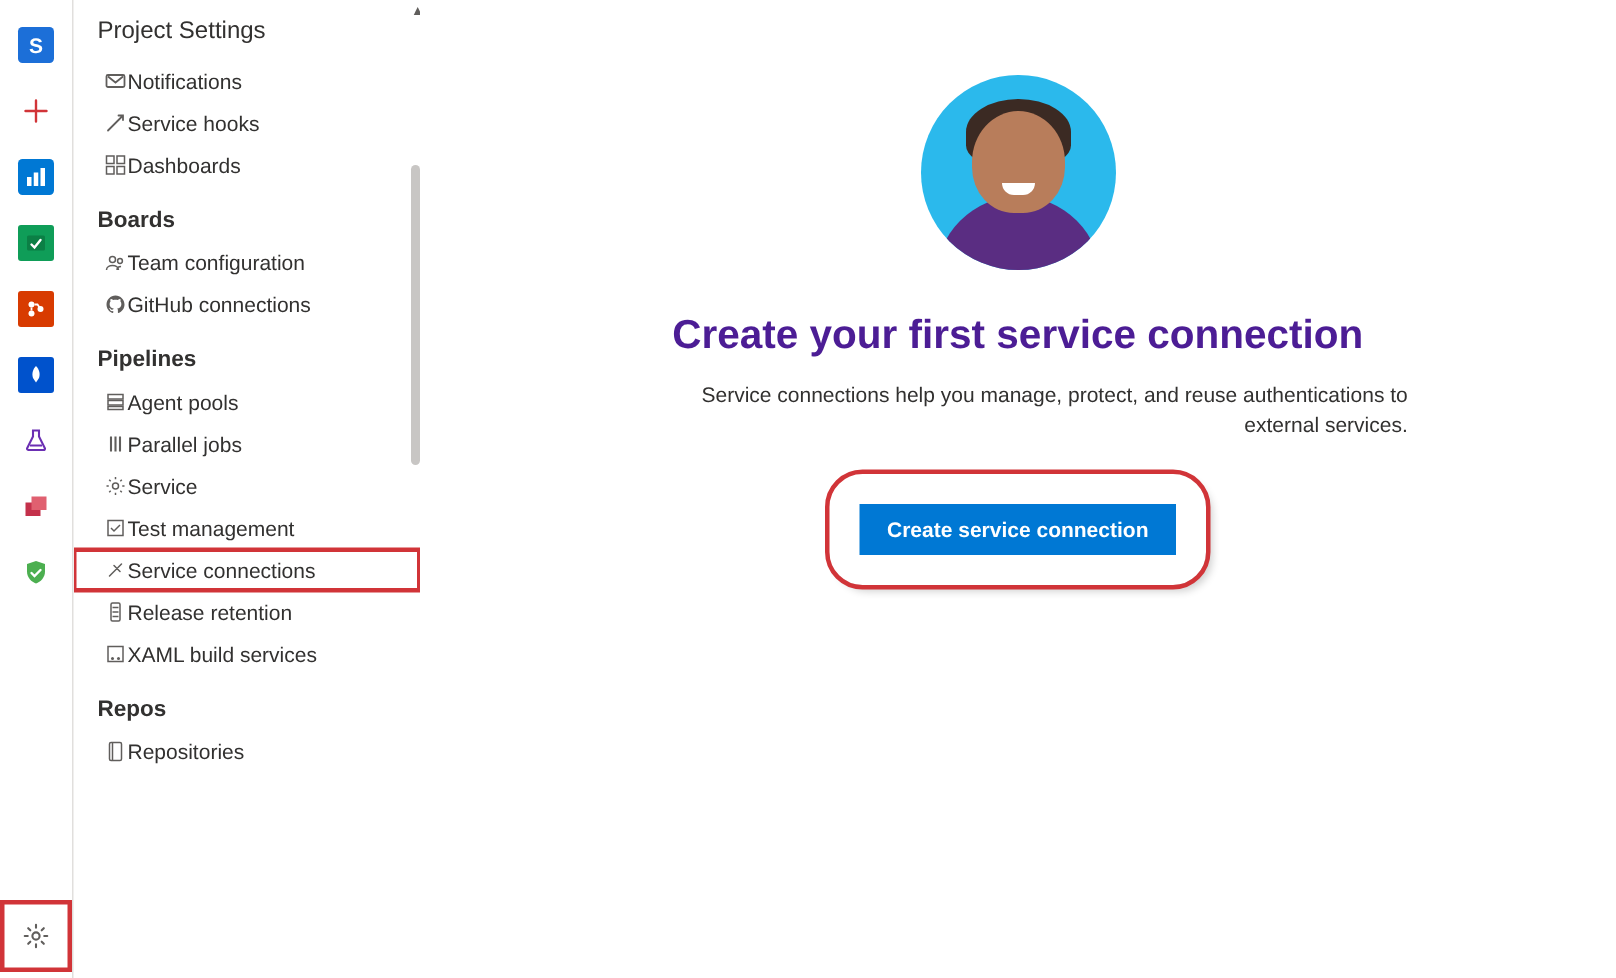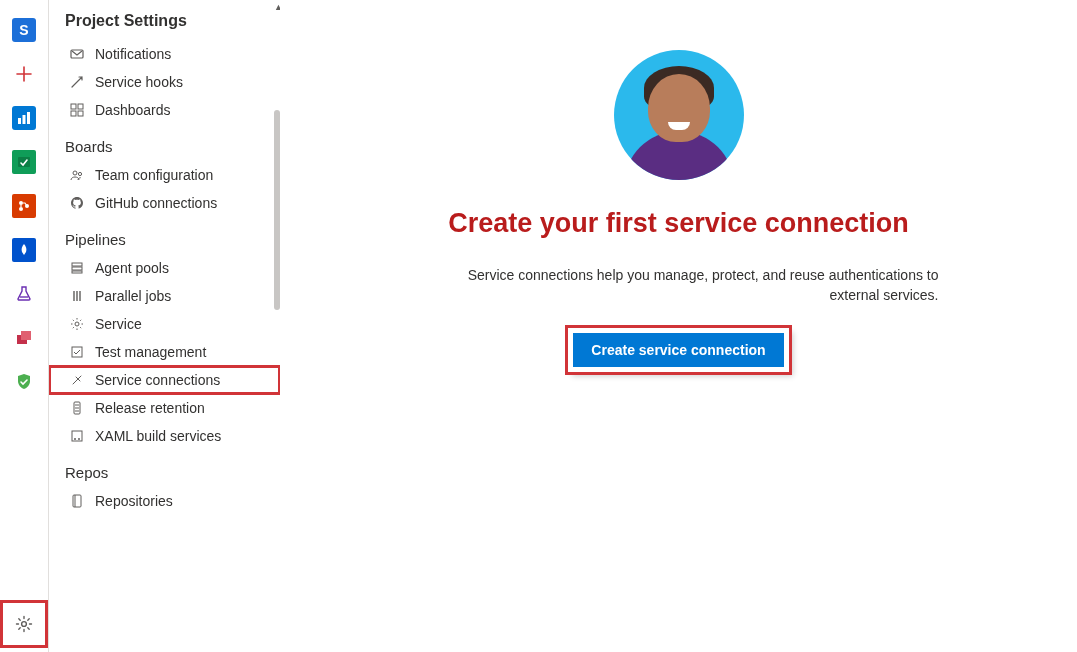--- a/index.html
+++ b/index.html
@@ -57,37 +57,36 @@
   .sidebar {
     width: 232px;
     border-left: 1px solid #e1dfdd;
     position: relative;
     flex-shrink: 0;
     padding-top: 8px;
     overflow-y: auto;
   }
   .sidebar-title {
     font-size: 16px;
-    font-weight: 700;
+    font-weight: 400;
     padding: 4px 16px 10px 16px;
     color: #323130;
   }
   .section-header {
     font-size: 15px;
-    font-weight: 400;
+    font-weight: 700;
     padding: 14px 16px 6px 16px;
     color: #323130;
   }
   .nav-item {
     display: flex;
     align-items: center;
     padding: 6px 16px 6px 20px;
     cursor: pointer;
     color: #323130;
-    gap: 10px;
     text-align: center;
   }
   .nav-icon {
     width: 16px;
     height: 16px;
     display: flex;
     align-items: center;
     justify-content: center;
     flex-shrink: 0;
     color: #605e5c;
@@ -179,36 +178,37 @@
     height: 8px;
     background: #fff;
     border-radius: 0 0 12px 12px;
     position: absolute;
     top: 72px;
   }
 
   .main-title {
     font-size: 27px;
     font-weight: 700;
-    color: #b91c1c;
-    margin-bottom: 26px;
+    color: #4c1d95;
+    margin-bottom: 14px;
     text-align: center;
   }
   .main-desc {
     font-size: 14px;
     color: #323130;
     text-align: right;
     max-width: 520px;
     line-height: 1.45;
     margin-bottom: 22px;
   }
   .primary-btn-wrap {
-    padding: 5px;
+    padding: 20px;
     outline: 3px solid #d13438;
     box-shadow: 4px 4px 6px rgba(0,0,0,0.2);
+    border-radius: 22px;
   }
   .primary-btn {
     background: #0078d4;
     color: #fff;
     border: none;
     padding: 9px 18px;
     font-size: 14px;
     font-weight: 600;
     cursor: pointer;
   }

